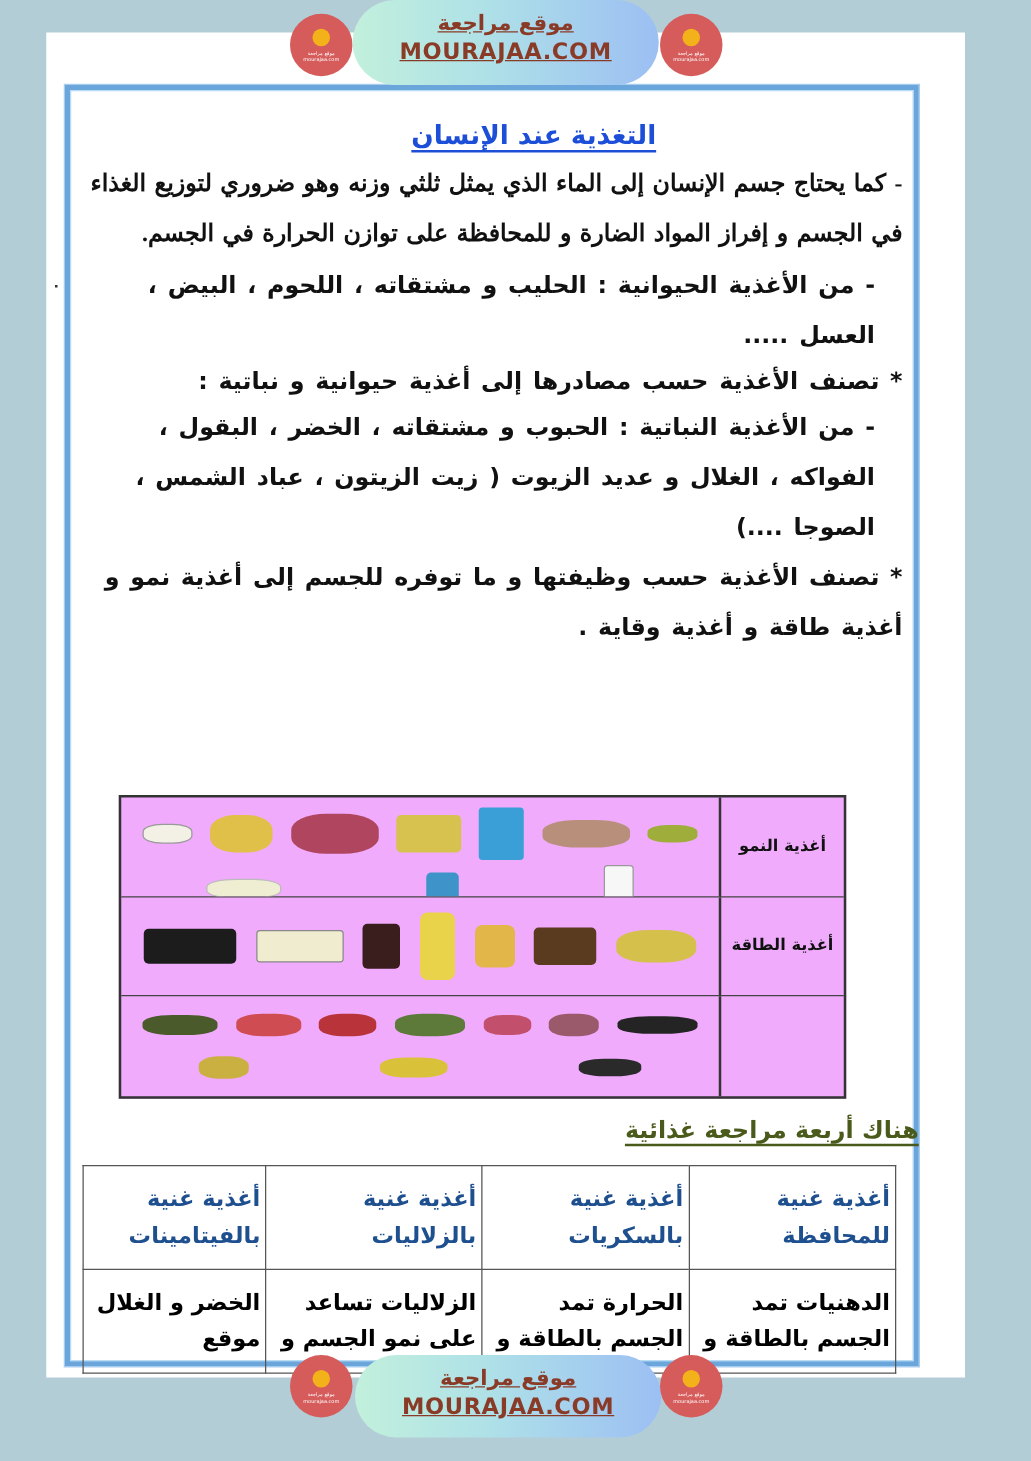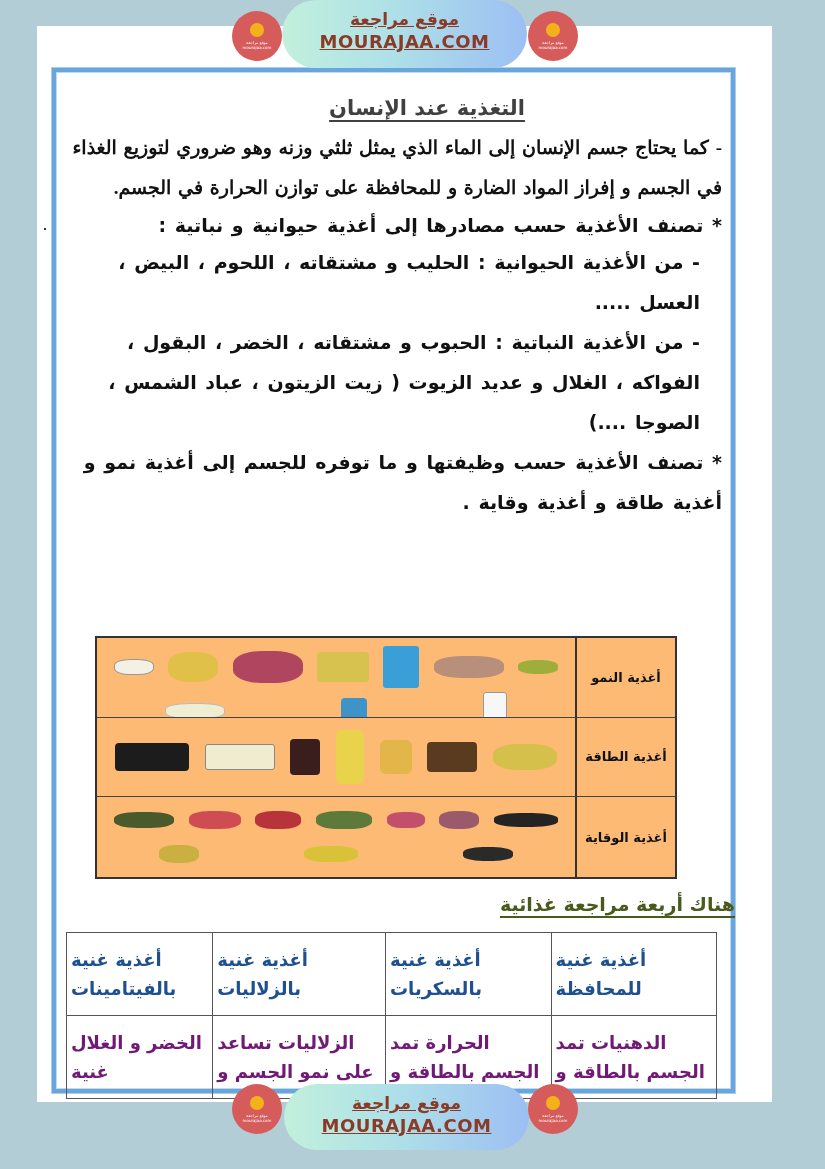--- a/index.html
+++ b/index.html
@@ -17,34 +17,34 @@
       position: absolute; left: 52px; top: 68px; width: 683px; height: 1025px;
       border: 4px solid #6aa6dc;
       box-shadow: inset 0 0 0 1px #b9dcf5, 0 0 0 1px #a9cdef;
       background: #fff;
     }
     .content {
       position: absolute; left: 62px; top: 80px; width: 660px;
       direction: rtl; text-align: right; color: #111;
     }
     .title {
-      text-align: center; color: #404040; font-weight: bold; font-size: 21px;
+      text-align: center; color: #1d4ed8; font-weight: bold; font-size: 21px;
       text-decoration: underline; text-decoration-thickness: 2px; text-underline-offset: 5px;
       margin-top: 16px; margin-bottom: 8px; padding-left: 70px;
     }
     .para {
       font-weight: bold; font-size: 19px; line-height: 40px;
       letter-spacing: 0px; word-spacing: 2px;
     }
     .para.tight { line-height: 34px; }
     .subitem { padding-right: 22px; }
 
     .food-table {
       position: absolute; left: 95px; top: 636px; width: 582px; height: 243px;
-      background: #fdba74; border: 2px solid #333;
+      background: #f0abfc; border: 2px solid #333;
       display: grid; grid-template-columns: 1fr 98px; grid-template-rows: 1fr 1fr 1fr;
     }
     .food-row-images {
       border-bottom: 1.5px solid #444; border-right: 2px solid #333;
       position: relative; overflow: hidden;
       padding: 6px 10px;
       display: flex; align-items: center; justify-content: space-around; flex-wrap: wrap;
     }
     .food-row-label {
       border-bottom: 1.5px solid #444;
@@ -57,25 +57,25 @@
     .groups-heading {
       position: absolute; right: 90px; top: 893px;
       direction: rtl; color: #4a5a1a; font-weight: bold; font-size: 19px;
       text-decoration: underline; text-decoration-thickness: 2px; text-underline-offset: 5px;
     }
     .groups-table {
       position: absolute; left: 66px; top: 932px; width: 651px; height: 122px;
       border-collapse: collapse; direction: rtl;
     }
     .groups-table td {
-      border: 1.5px solid #555; text-align: left; vertical-align: middle;
+      border: 1.5px solid #555; text-align: right; vertical-align: middle;
       font-weight: bold; line-height: 29px; padding: 12px 4px; margin-top: 31px;
     }
     .groups-table .head td { color: #1e4f8f; font-size: 18px; height: 60px; font-weight: bold; }
-    .groups-table .body td { color: #701a75; font-size: 18px; height: 48px; }
+    .groups-table .body td { color: #000000; font-size: 18px; height: 48px; }
 
     .banner {
       position: absolute; width: 245px; height: 68px; border-radius: 34px;
       background: linear-gradient(90deg, #c2f0dc 0%, #aee0e8 45%, #9cbff3 100%);
       text-align: center; color: #8a3b27; font-weight: bold;
     }
     .banner .ar { font-size: 17px; text-decoration: underline; margin-top: 8px; line-height: 22px; direction: rtl; }
     .banner .en { font-size: 18px; text-decoration: underline; letter-spacing: 0.5px; line-height: 24px; }
     .badge {
       position: absolute; width: 50px; height: 50px; border-radius: 50%;
@@ -106,22 +106,22 @@
 </div>
 <div class="badge" style="left:528px; top:11px;">
   <div class="dot"></div>
   <div class="tiny">موقع مراجعة</div>
   <div class="tiny">mourajaa.com</div>
 </div>
 
 <div class="content">
   <div class="title">التغذية عند الإنسان</div>
   <p class="para" style="margin-top:2px;font-family:Liberation Serif, serif;">- كما يحتاج جسم الإنسان إلى الماء الذي يمثل ثلثي وزنه وهو ضروري لتوزيع الغذاء في الجسم و إفراز المواد الضارة و للمحافظة على توازن الحرارة في الجسم.</p>
+  <p class="para subitem">- من الأغذية الحيوانية : الحليب و مشتقاته ، اللحوم ، البيض ، العسل .....</p>
   <p class="para tight">* تصنف الأغذية حسب مصادرها إلى أغذية حيوانية و نباتية :</p>
-  <p class="para subitem">- من الأغذية الحيوانية : الحليب و مشتقاته ، اللحوم ، البيض ، العسل .....</p>
   <p class="para subitem">- من الأغذية النباتية : الحبوب و مشتقاته ، الخضر ، البقول ، الفواكه ، الغلال و عديد الزيوت ( زيت الزيتون ، عباد الشمس ، الصوجا ....)</p>
   <p class="para">* تصنف الأغذية حسب وظيفتها و ما توفره للجسم إلى أغذية نمو و أغذية طاقة و أغذية وقاية .</p>
 </div>
 
 <div class="food-table">
   <div class="food-row-images">
     <span class="food-item" style="width:40px;height:16px;background:#f3f0e6;border:1px solid #999;"></span>
     <span class="food-item" style="width:50px;height:30px;background:#e1c04a;"></span>
     <span class="food-item" style="width:70px;height:32px;background:#b0455f;"></span>
     <span class="food-item" style="width:52px;height:30px;background:#d7c24f;border-radius:4px;"></span>
@@ -150,21 +150,20 @@
     <span class="food-item" style="width:52px;height:18px;background:#cf4c52;"></span>
     <span class="food-item" style="width:46px;height:18px;background:#b8333a;"></span>
     <span class="food-item" style="width:56px;height:18px;background:#5d7a3a;"></span>
     <span class="food-item" style="width:38px;height:16px;background:#c24f6b;"></span>
     <span class="food-item" style="width:40px;height:18px;background:#9a5a6b;"></span>
     <span class="food-item" style="width:64px;height:14px;background:#242424;"></span>
     <span class="food-item" style="width:40px;height:18px;background:#c9b040;"></span>
     <span class="food-item" style="width:54px;height:16px;background:#d9c23a;"></span>
     <span class="food-item" style="width:50px;height:14px;background:#2a2a2a;"></span>
   </div>
-  <div class="food-row-label last">أغذية الوقاية</div>
 </div>
 
 <div class="groups-heading">هناك أربعة مراجعة غذائية</div>
 <table class="groups-table">
   <tbody>
       <tr class="head">
     <td>
           <div>أغذية غنية</div>
           <div>للمحافظة</div>
         </td>
@@ -189,21 +188,21 @@
     <td>
           <div>الحرارة تمد</div>
           <div>الجسم بالطاقة و</div>
         </td>
     <td>
           <div>الزلاليات تساعد</div>
           <div>على نمو الجسم و</div>
         </td>
     <td>
           <div>الخضر و الغلال</div>
-          <div>غنية</div>
+          <div>موقع</div>
         </td>
   </tr>
 </tbody>
   </table>
 
 <div class="badge" style="left:232px; top:1084px;">
   <div class="dot"></div>
   <div class="tiny">موقع مراجعة</div>
   <div class="tiny">mourajaa.com</div>
 </div>

